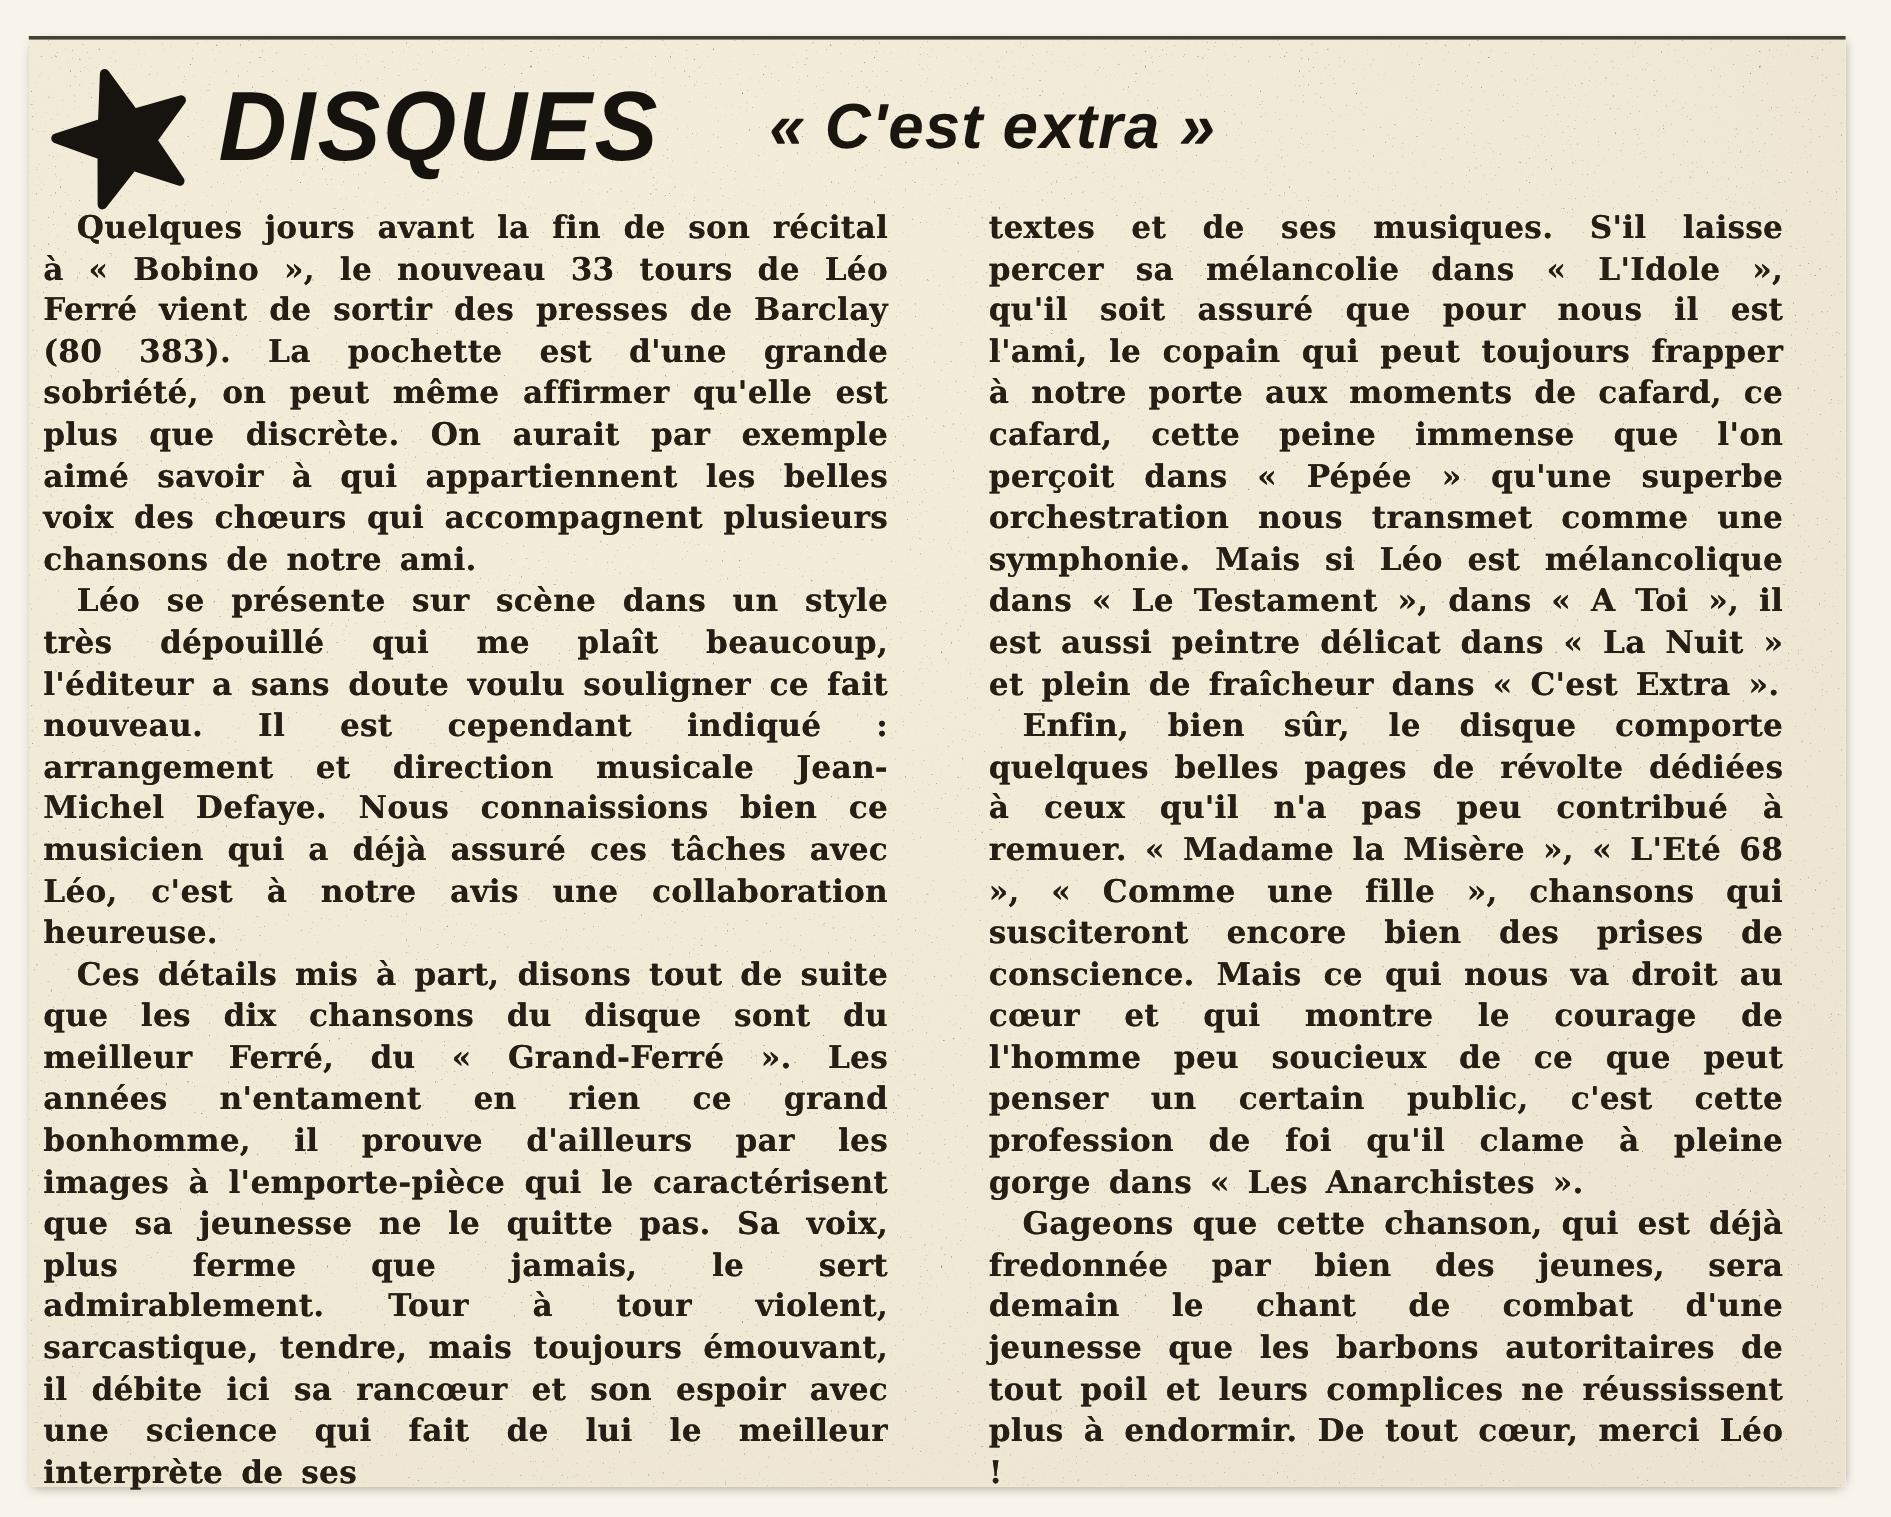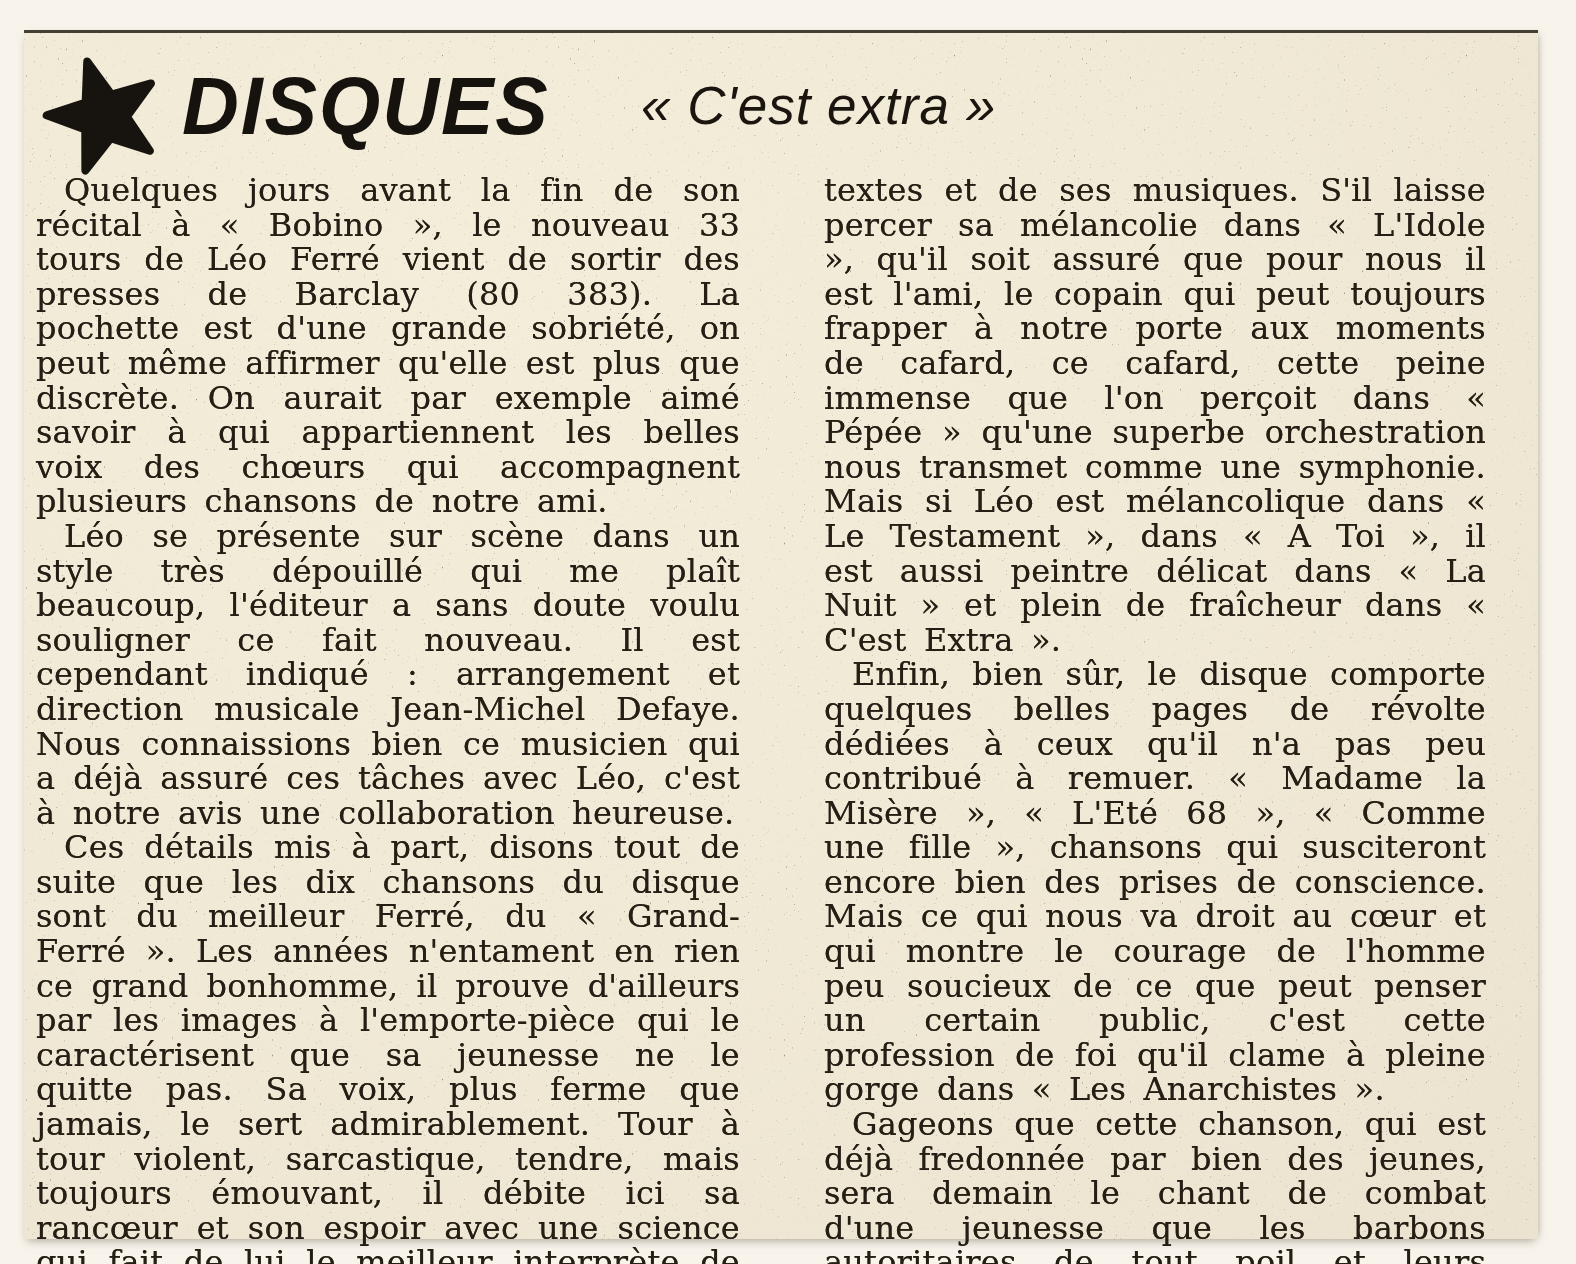--- a/index.html
+++ b/index.html
@@ -31,35 +31,35 @@
   .section-title {
     font-family: "Liberation Sans", sans-serif;
     font-style: italic; font-weight: bold;
     font-size: 82px; letter-spacing: 2px;
     transform: scaleX(0.96); transform-origin: left center;
     color: #16130e; margin: 0 0 6px 16px;
     white-space: nowrap;
   }
   .article-title {
     font-family: "Liberation Sans", sans-serif;
-    font-style: italic; font-weight: normal;
+    font-style: italic; font-weight: bold;
     font-size: 53px; letter-spacing: 1px;
     color: #1a160f; margin: 0 0 8px 76px;
     white-space: nowrap;
   }
 
   .columns { display: flex; margin-top: 12px; }
   .col-left  { width: 704px; margin-left: 2px; }
   .col-right { width: 662px; margin-left: 84px; }
 
   .para {
     margin: 0;
-    font-size: 32px;
+    font-size: 26px;
     line-height: 34.6px;
-    font-weight: normal;
+    font-weight: bold;
     text-align: justify;
     color: #241e14;
     text-indent: 28px;
     word-spacing: 0.22em;
     letter-spacing: 0.2px;
     text-shadow: 0 0 0.5px rgba(36,30,20,0.75);
   }
   .para.no-indent { text-indent: 0; }
 </style>
 </head>

